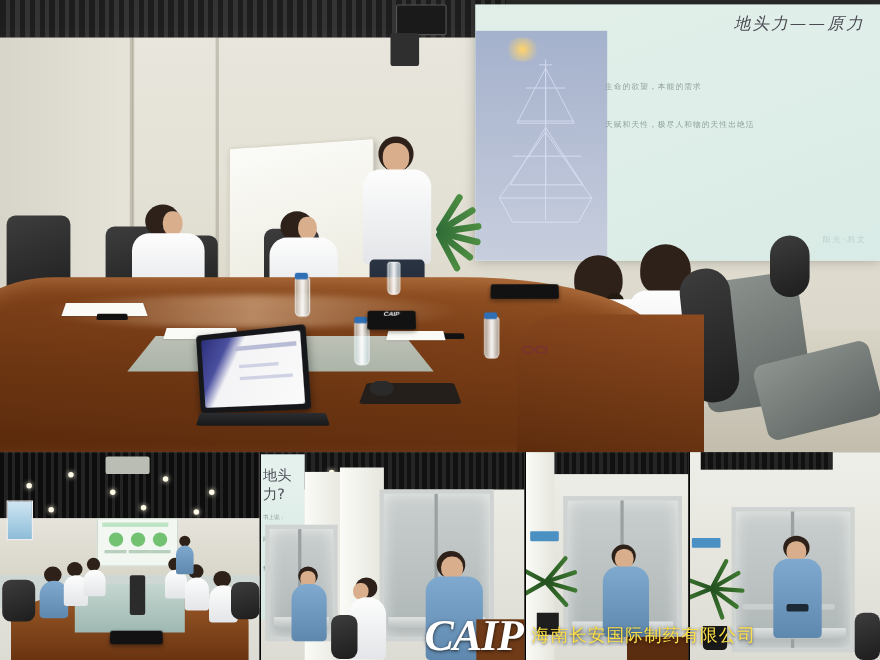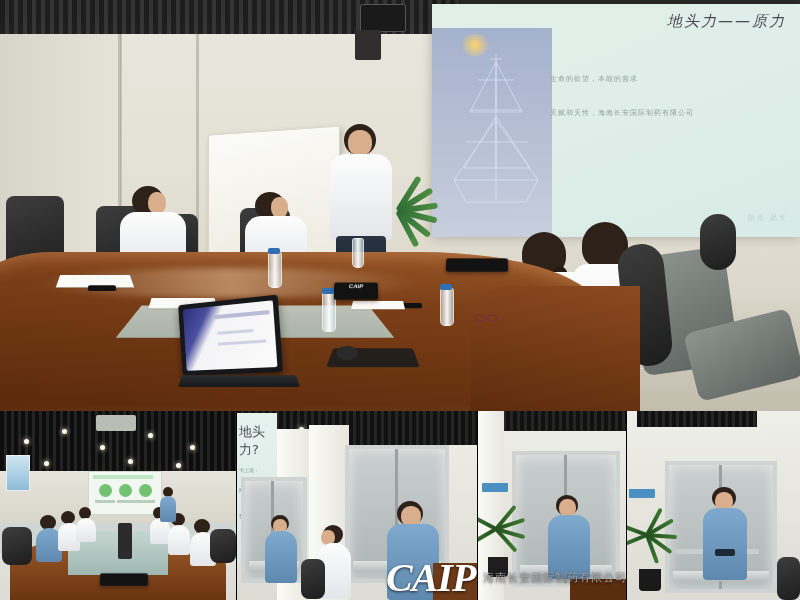--- a/index.html
+++ b/index.html
@@ -139,21 +139,21 @@
   .rb-sign{position:absolute;width:26px;height:9px;background:#4a90c2;border-radius:1px;}
   .rb-plant{position:absolute;}
   .rb-frond{position:absolute;width:30px;height:4px;border-radius:2px;background:linear-gradient(90deg,#23501f,#3f7a32);transform-origin:0 50%;}
 
   
   .watermark{position:absolute;left:386px;bottom:4px;display:flex;align-items:center;gap:8px;
     text-shadow:0 1px 3px rgba(0,0,0,.75);}
   .wm-logo{font-family:"Liberation Serif",serif;font-style:italic;font-weight:bold;
     font-size:40px;color:#ffffff;line-height:36px;letter-spacing:-1px;}
   .wm-text{display:flex;flex-direction:column;}
-  .wm-cn{font-family:"DejaVu Sans",sans-serif;font-size:11px;color:#a3a3a3;letter-spacing:1px;line-height:20px;}
+  .wm-cn{font-family:"DejaVu Sans",sans-serif;font-size:16px;color:#fde047;letter-spacing:1px;line-height:20px;}
   .wm-en{font-family:"Liberation Serif",serif;font-size:15px;color:#fff;letter-spacing:.2px;line-height:17px;}
 </style>
 </head>
 <body>
 
 <div id="stage">
 
   <div class="main-photo">
     <div class="wall"></div>
     <div class="wall-left-panel"></div>
@@ -184,21 +184,21 @@
           <path d="M56 66 L90 118 L56 118 Z"></path>
           <path d="M14 130 L98 130 L86 152 L26 152 Z"></path>
           <line x1="56" y1="4" x2="56" y2="14"></line>
           <line x1="50" y1="9" x2="62" y2="9"></line>
           <line x1="14" y1="130" x2="56" y2="70"></line>
           <line x1="98" y1="130" x2="56" y2="70"></line>
         </g>
       </svg>
       <div class="slide-title">地头力——原力</div>
       <div class="slide-line slide-l1">生命的欲望，本能的需求</div>
-      <div class="slide-line slide-l2">天赋和天性，海南长安国际制药有限公司</div>
+      <div class="slide-line slide-l2">天赋和天性，极尽人和物的天性出绝活</div>
       <div class="slide-foot">阳光·易文</div>
     </div>
 
     <div class="flipchart"></div>
     <div class="flipchart-leg"></div>
     <div class="flipchart-leg2"></div>
 
     <div class="plant">
       <div class="frond" style="transform:rotate(-58deg);"></div>
       <div class="frond" style="transform:rotate(-32deg);"></div>

